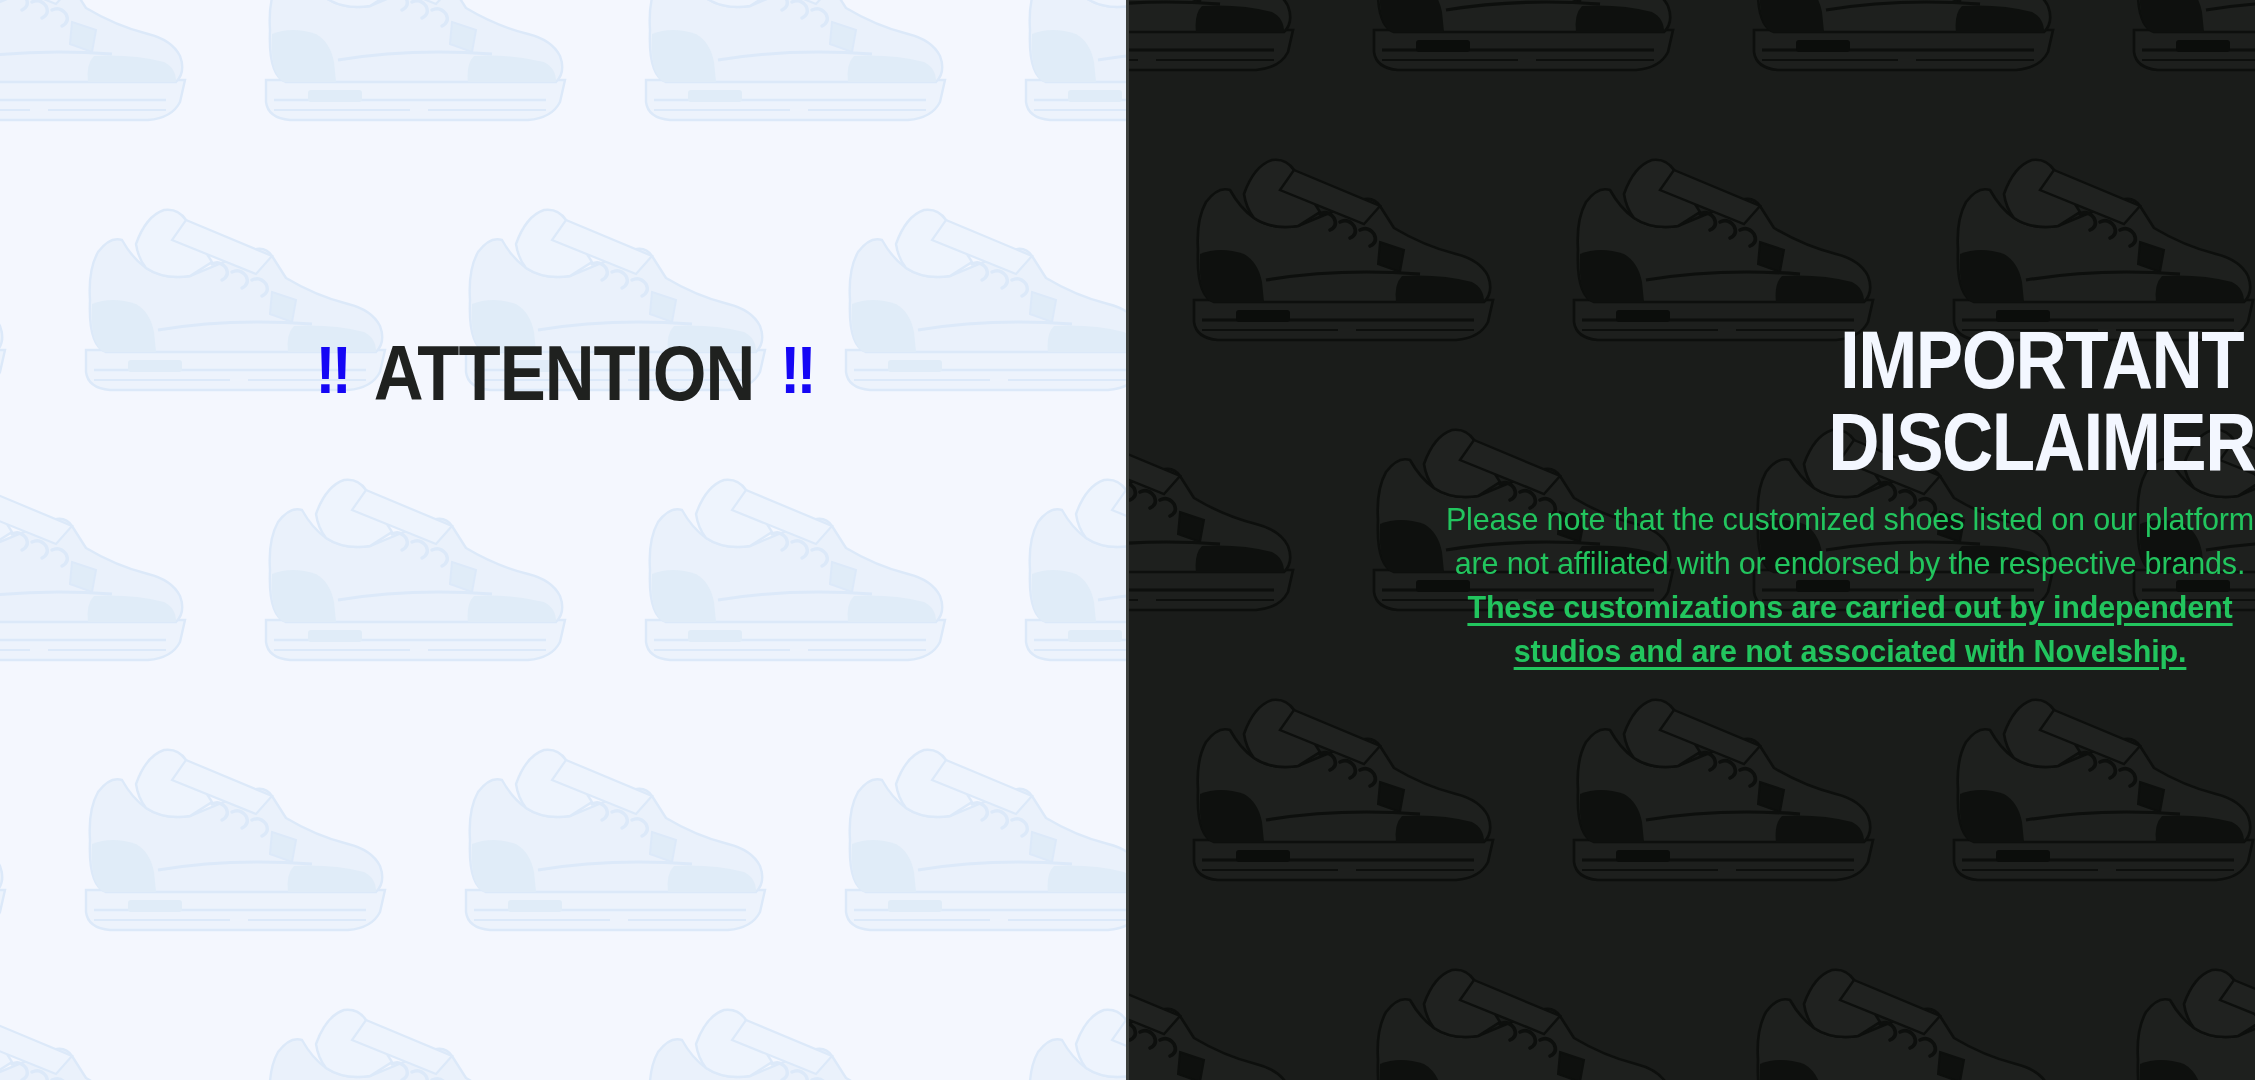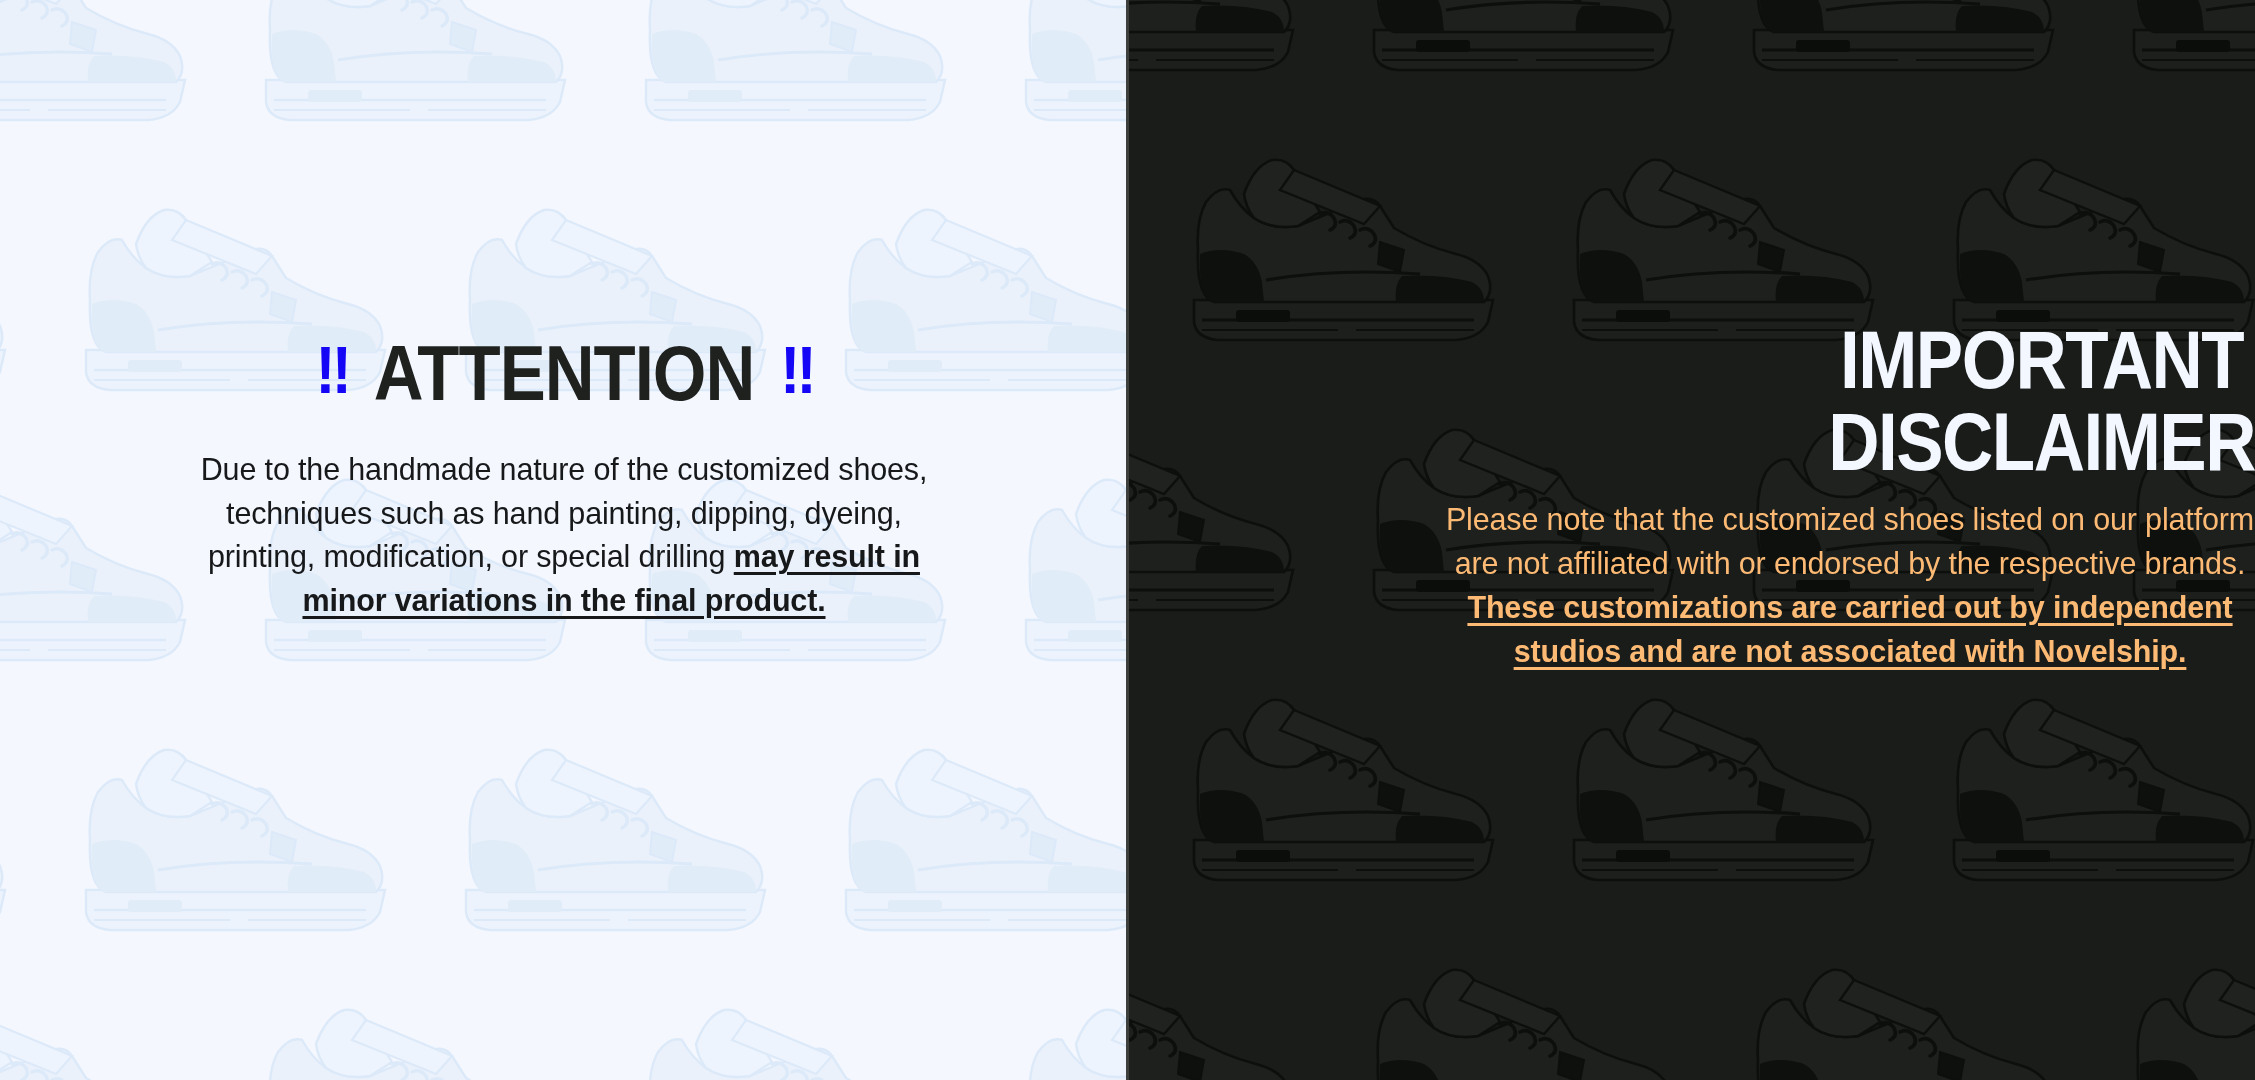--- a/index.html
+++ b/index.html
@@ -118,21 +118,21 @@
     line-height:1.44;
     color:#16181a;
     letter-spacing:-0.15px;
   }
 
   .body-right {
     margin-top:38px;
     width:810px;
     font-size:30.5px;
     line-height:1.44;
-    color:#fdba74;
+    color:#22c55e;
     letter-spacing:-0.15px;
   }
 
   .emph {
     font-weight:700;
     text-decoration:underline;
     text-underline-offset:5px;
     text-decoration-thickness:2.5px;
   }
 </style>
@@ -208,23 +208,20 @@
     </div>
 
     <div class="content">
 
       <h1 class="heading heading-left">
         <span class="bangs">‼</span>
         <span class="word">ATTENTION</span>
         <span class="bangs">‼</span>
       </h1>
 
-      <p class="body-copy body-left">
-        <span>Due to the handmade nature of the customized shoes, techniques such as hand painting, dipping, dyeing, printing, modification, or special drilling </span><span class="emph">may result in minor variations in the final product.</span>
-      </p>
 
     </div>
   </section>
 
   <section class="panel panel-right">
 
     <div class="pattern">
       <svg viewBox="0 0 1127 1080" preserveAspectRatio="xMidYMid slice" aria-hidden="true">
         <defs>
           <g id="shoe-dark">

